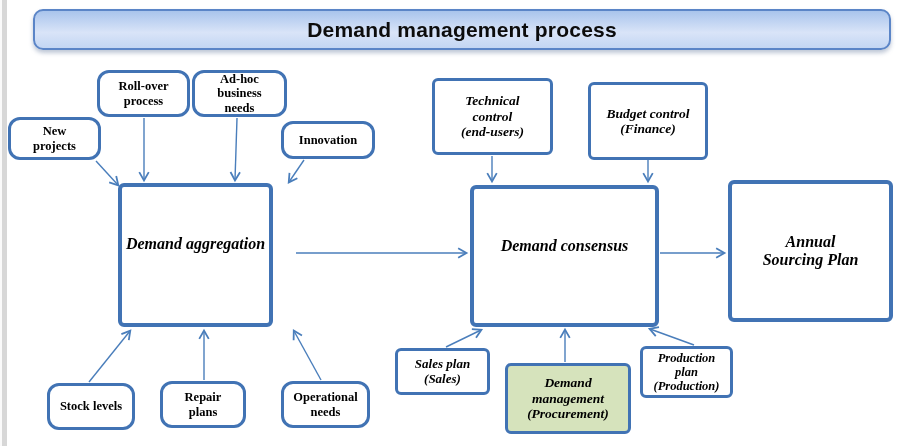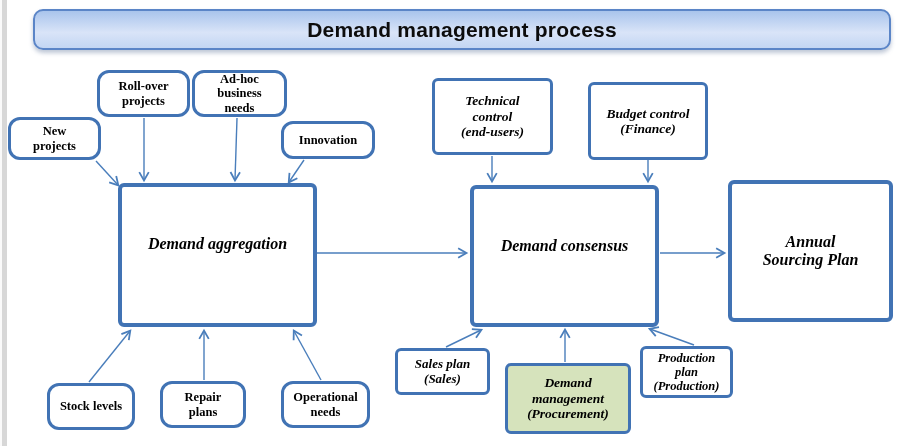--- a/index.html
+++ b/index.html
@@ -68,36 +68,36 @@
   <line x1="446" y1="347" x2="481" y2="330" marker-end="url(#arr)"></line>
   <line x1="565" y1="362" x2="565" y2="330" marker-end="url(#arr)"></line>
   <line x1="694" y1="345" x2="650" y2="329" marker-end="url(#arr)"></line>
   <line x1="660" y1="253" x2="724" y2="253" marker-end="url(#arr)"></line>
 </svg>
 
 <div class="node" id="n-new-projects" style="left:8px;top:117px;width:93px;height:43px">New
 projects</div>
 
 <div class="node" id="n-roll-over-projects" style="left:97px;top:70px;width:93px;height:47px">Roll-over
-projects</div>
+process</div>
 
 <div class="node" id="n-ad-hoc-business-needs" style="left:192px;top:70px;width:95px;height:47px">Ad-hoc
 business
 needs</div>
 
 <div class="node" id="n-innovation" style="left:281px;top:121px;width:94px;height:38px">Innovation</div>
 
 <div class="node mid italic" id="n-technical-control" style="left:432px;top:78px;width:121px;height:77px">Technical
 control
 (end-users)</div>
 
 <div class="node mid italic" id="n-budget-control" style="left:588px;top:82px;width:120px;height:78px">Budget control
 (Finance)</div>
 
-<div class="node big italic" id="n-demand-aggregation" style="left:118px;top:183px;width:199px;height:144px">Demand aggregation</div>
+<div class="node big italic" id="n-demand-aggregation" style="left:118px;top:183px;width:155px;height:144px">Demand aggregation</div>
 
 <div class="node big italic" id="n-demand-consensus" style="left:470px;top:185px;width:189px;height:142px">Demand consensus</div>
 
 <div class="node big italic" id="n-annual-sourcing-plan" style="left:728px;top:180px;width:165px;height:142px">Annual
 Sourcing Plan</div>
 
 <div class="node" id="n-stock-levels" style="left:47px;top:383px;width:88px;height:47px">Stock levels</div>
 
 <div class="node" id="n-repair-plans" style="left:160px;top:381px;width:86px;height:47px">Repair
 plans</div>

